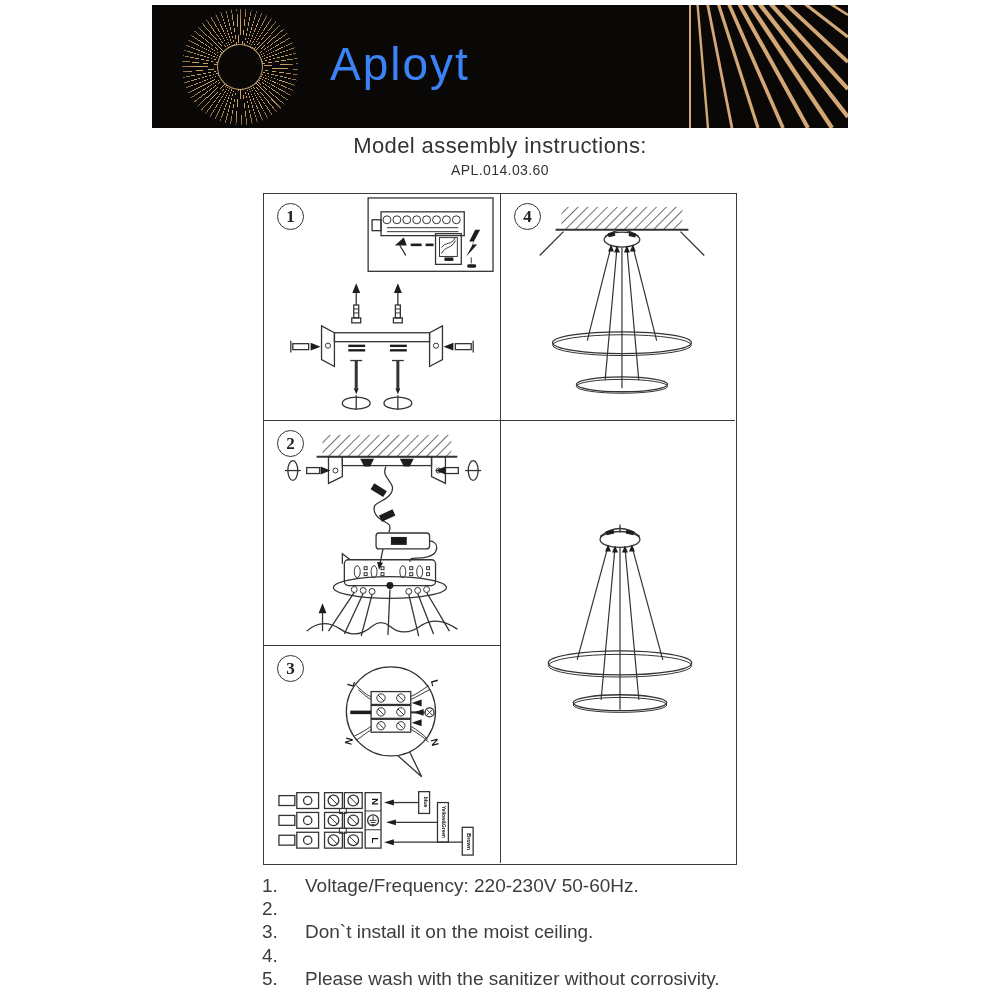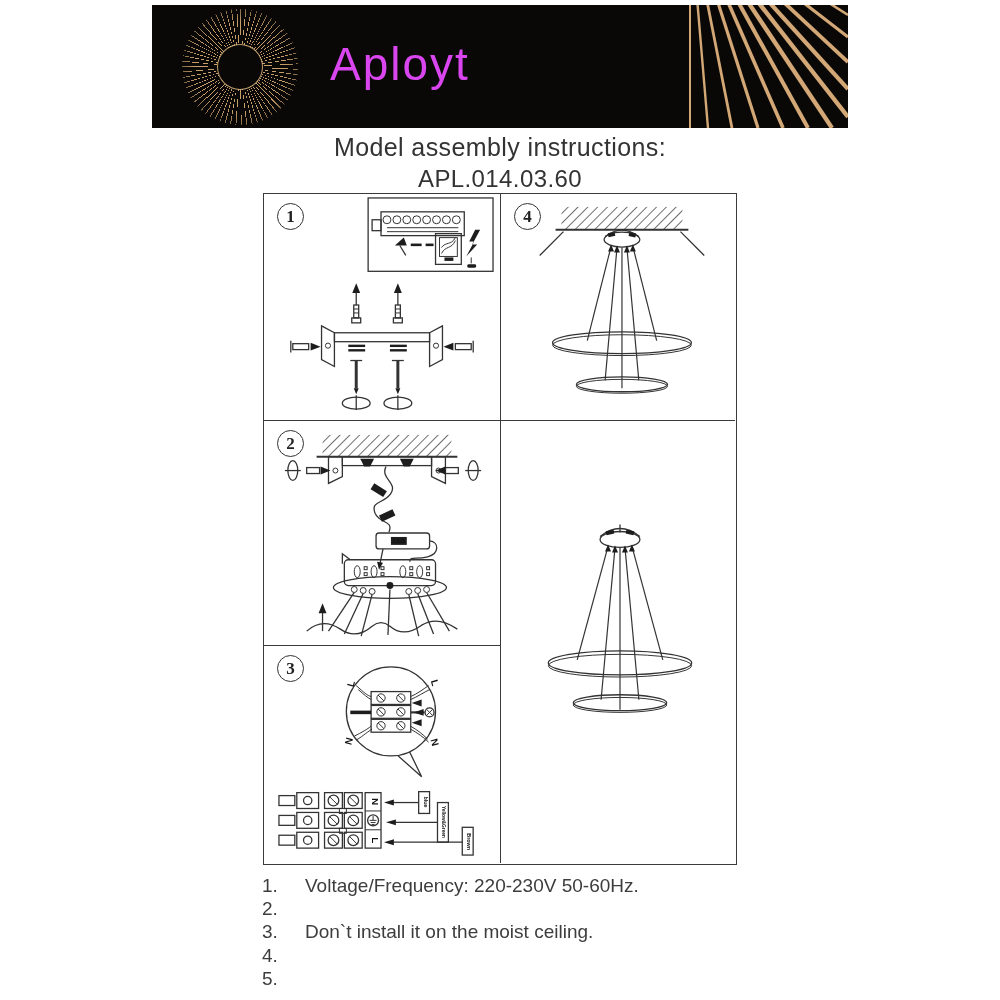--- a/index.html
+++ b/index.html
@@ -9,29 +9,29 @@
   
   .banner { position:absolute; left:152px; top:5px; width:696px; height:123px;
             background:#0a0806; overflow:hidden; }
   .sunburst { position:absolute; left:30px; top:4px; width:116px; height:116px;
               border-radius:50%;
               background:repeating-conic-gradient(#c89e68 0deg 0.9deg, transparent 0.9deg 5.4deg); }
   .sunburst::before { content:''; position:absolute; inset:0; border-radius:50%;
               background:radial-gradient(circle, rgba(10,8,6,0) 55%, rgba(10,8,6,0.55) 78%, #0a0806 97%); }
   .sunburst::after { content:''; position:absolute; inset:36px; border-radius:50%;
               background:#0a0806; box-shadow:0 0 0 1px rgba(222,183,128,0.85); }
-  .brand { position:absolute; left:178px; top:32px; color:#d946ef;
+  .brand { position:absolute; left:178px; top:32px; color:#3b82f6;
            font-size:46px; font-weight:300; letter-spacing:2px; }
   .fan { position:absolute; right:0; top:0; }
 
   
   .title-wrap { position:absolute; left:0; top:133px; width:1000px; text-align:center;
                 color:#333; }
-  .title-main { font-size:25px; letter-spacing:0.4px; }
-  .title-model { font-size:24px; letter-spacing:0.4px; margin-top:3px; }
+  .title-main { font-size:22px; letter-spacing:0.4px; }
+  .title-model { font-size:14px; letter-spacing:0.4px; margin-top:3px; }
 
   
   .grid { position:absolute; left:263px; top:193px; width:474px; height:672px;
           border:1.6px solid #3a3a3a; }
   .cell { position:absolute; background:#fff; }
   .c1 { left:0; top:0; width:237px; height:227px; border-right:1.4px solid #3a3a3a; border-bottom:1.4px solid #3a3a3a; }
   .c4 { left:237px; top:0; width:234px; height:227px; border-bottom:1.4px solid #3a3a3a; }
   .c2 { left:0; top:227px; width:237px; height:225px; border-right:1.4px solid #3a3a3a; border-bottom:1.4px solid #3a3a3a; }
   .c3 { left:0; top:452px; width:237px; height:217px; border-right:1.4px solid #3a3a3a; }
   .cr { left:237px; top:227px; width:234px; height:442px; }
@@ -459,14 +459,15 @@
   </div>
   <div class="instr-row">
     <span class="instr-num">3.</span>
     <span>Don`t install it on the moist ceiling.</span>
   </div>
   <div class="instr-row">
     <span class="instr-num">4.</span>
   </div>
   <div class="instr-row">
     <span class="instr-num">5.</span>
+    <span>Please wash with the sanitizer without corrosivity.</span>
   </div>
 </div>
 
 </body></html>

